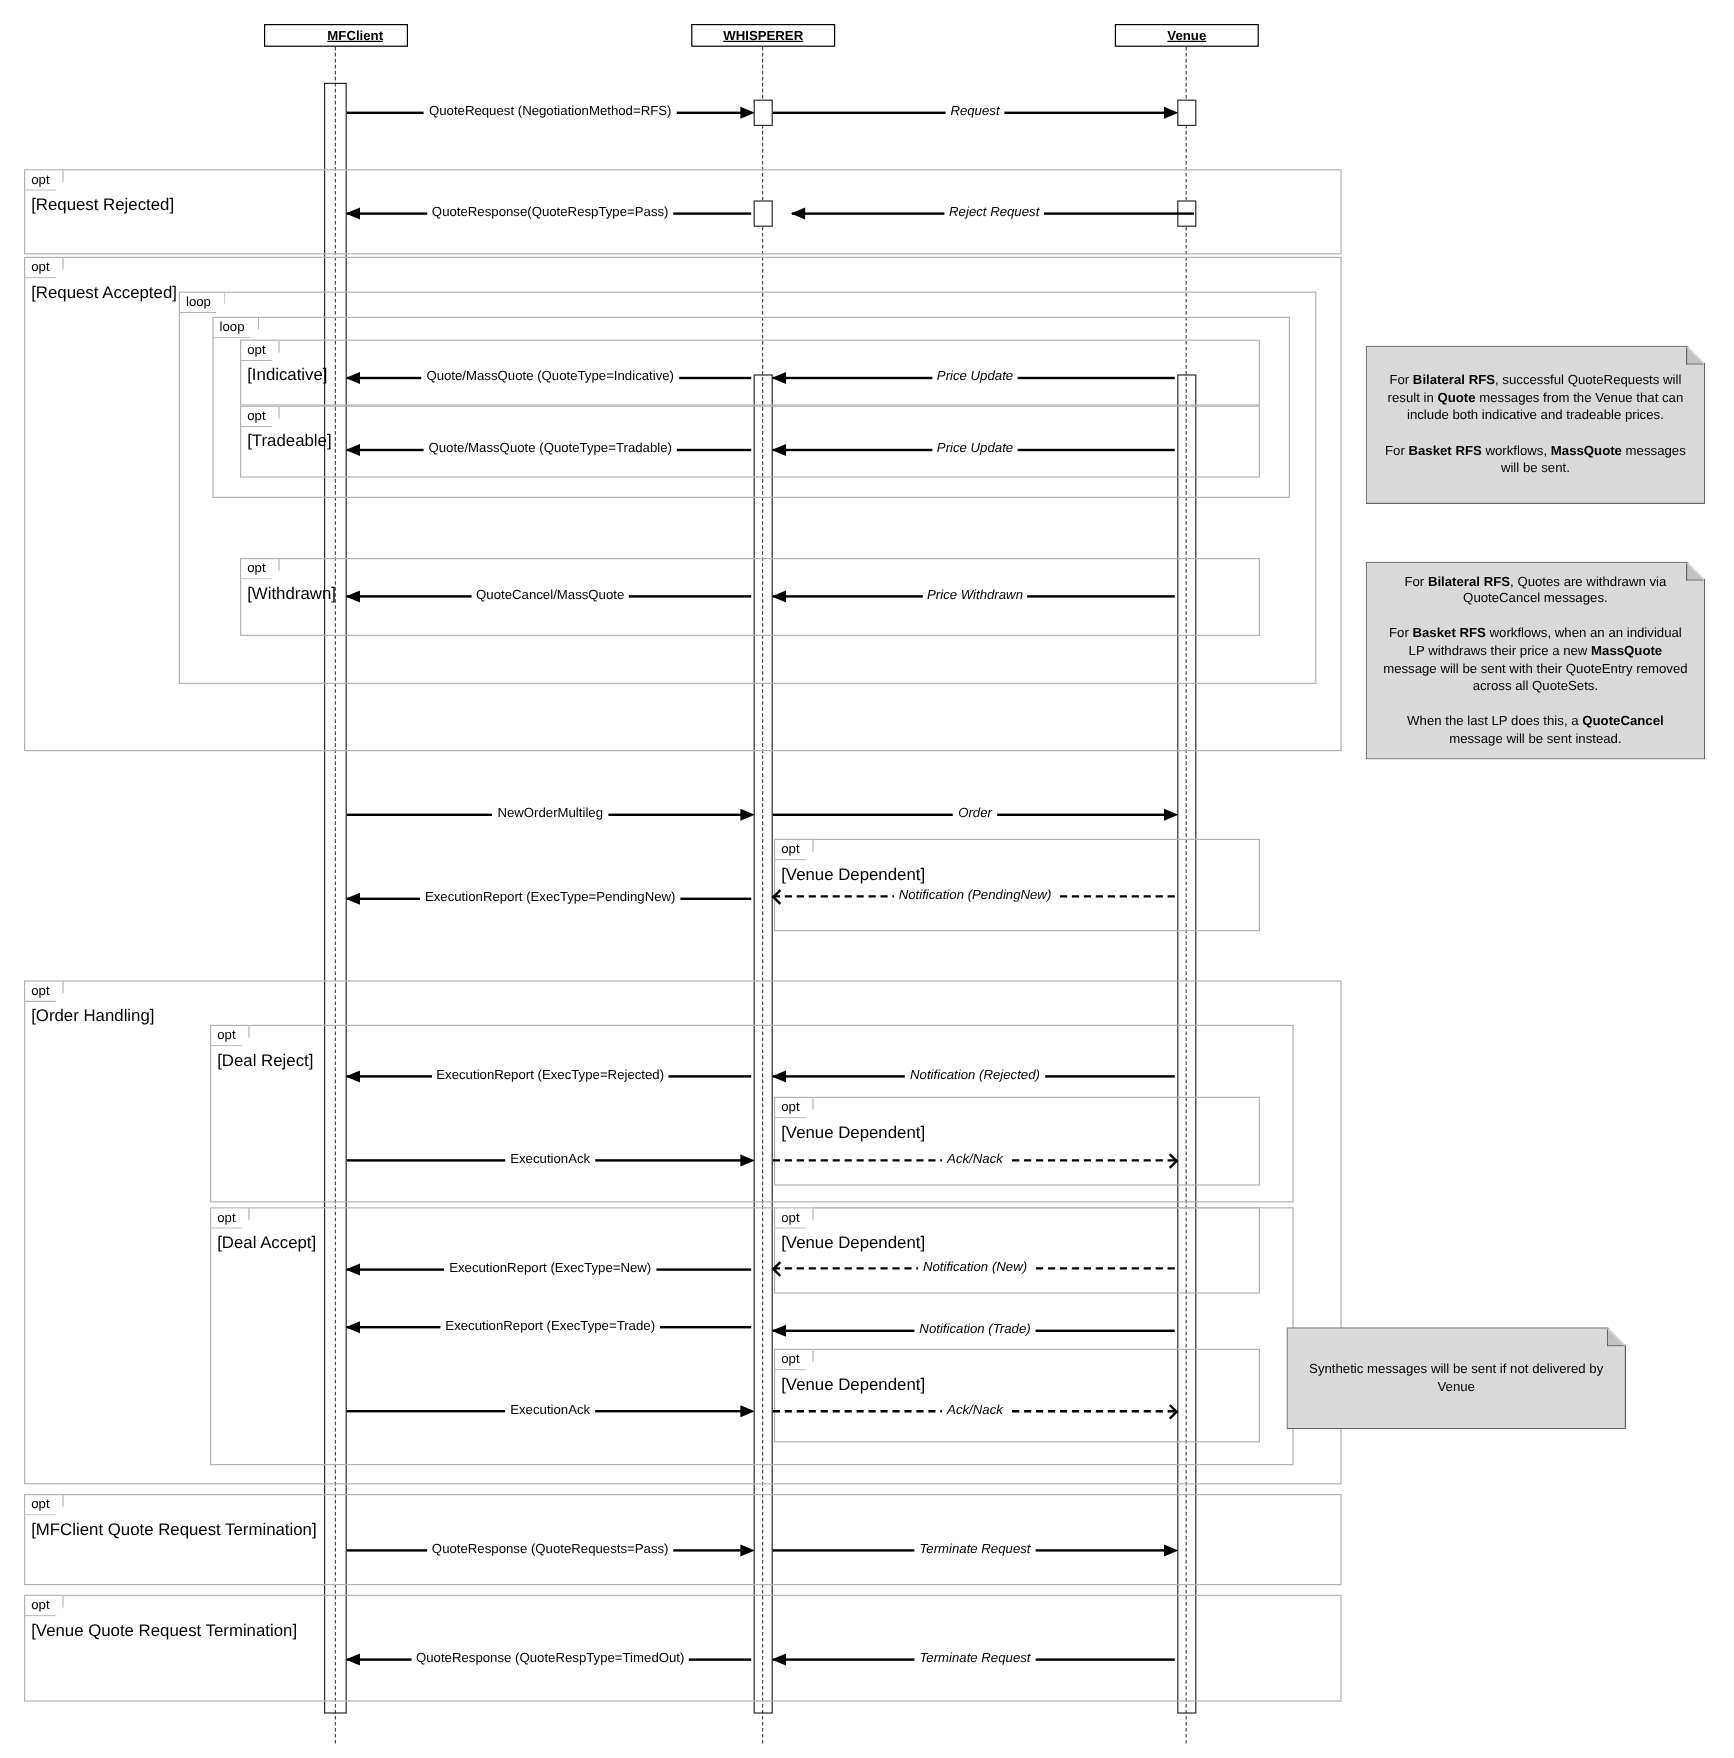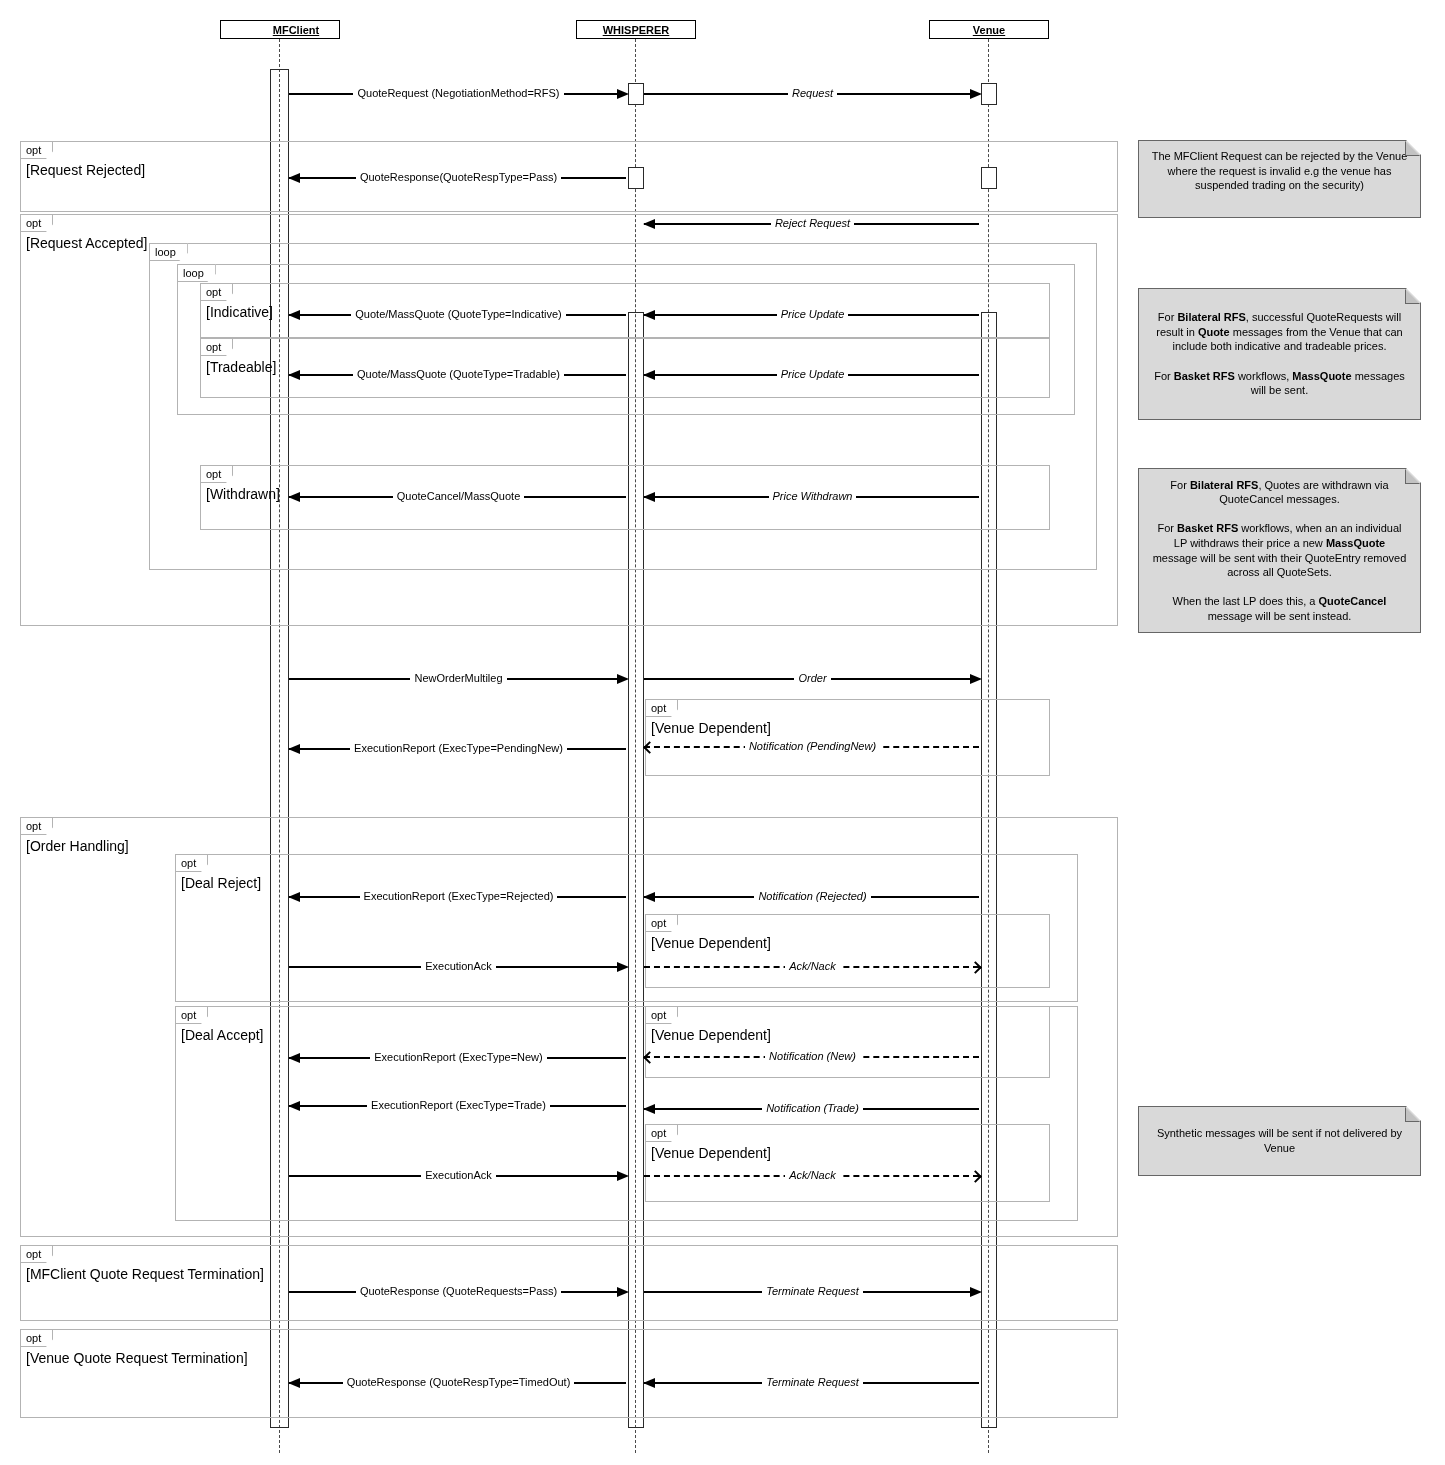--- a/index.html
+++ b/index.html
@@ -137,21 +137,21 @@
     <div class="message" style="left: 644px; top: 85px; width: 337px; height: 18px;">
       <div class="msg-line"></div>
       <div class="arrow-head right"></div>
       <div class="msg-label it"><span>Request</span></div>
     </div>
     <div class="message" style="left: 289px; top: 169px; width: 339px; height: 18px;">
       <div class="msg-line"></div>
       <div class="arrow-head left"></div>
       <div class="msg-label"><span>QuoteResponse(QuoteRespType=Pass)</span></div>
     </div>
-    <div class="message" style="left: 644px; top: 169px; width: 337px; height: 18px; margin-top: 46px;">
+    <div class="message" style="left: 660px; top: 169px; width: 337px; height: 18px;">
       <div class="msg-line"></div>
       <div class="arrow-head left"></div>
       <div class="msg-label it"><span>Reject Request</span></div>
     </div>
     <div class="message" style="left: 289px; top: 306px; width: 339px; height: 18px;">
       <div class="msg-line"></div>
       <div class="arrow-head left"></div>
       <div class="msg-label"><span>Quote/MassQuote (QuoteType=Indicative)</span></div>
     </div>
     <div class="message" style="left: 644px; top: 306px; width: 337px; height: 18px;">
@@ -261,30 +261,26 @@
     </div>
     <div class="message" style="left: 289px; top: 1374px; width: 339px; height: 18px;">
       <div class="msg-line"></div>
       <div class="arrow-head left"></div>
       <div class="msg-label"><span>QuoteResponse (QuoteRespType=TimedOut)</span></div>
     </div>
     <div class="message" style="left: 644px; top: 1374px; width: 337px; height: 18px;">
       <div class="msg-line"></div>
       <div class="arrow-head left"></div>
       <div class="msg-label it"><span>Terminate Request</span></div>
-    </div>
-    <div class="note top" style="left: 1138px; top: 140px; width: 283px; height: 78px;">
-      <div class="note-fold"></div>
-      <div class="note-text"><span>The MFClient Request can be rejected by the Venue where the request is invalid e.g the venue has suspended trading on the security)</span></div>
     </div>
     <div class="note" style="left: 1138px; top: 288px; width: 283px; height: 132px;">
       <div class="note-fold"></div>
       <div class="note-text"><span>For </span><b>Bilateral RFS</b><span>, successful QuoteRequests will result in </span><b>Quote</b><span> messages from the Venue that can include both indicative and tradeable prices.<br><br>For </span><b>Basket RFS</b><span> workflows, </span><b>MassQuote</b><span> messages will be sent.</span></div>
     </div>
     <div class="note" style="left: 1138px; top: 468px; width: 283px; height: 165px;">
       <div class="note-fold"></div>
       <div class="note-text"><span>For </span><b>Bilateral RFS</b><span>, Quotes are withdrawn via QuoteCancel messages.<br><br>For </span><b>Basket RFS</b><span> workflows, when an an individual LP withdraws their price a new </span><b>MassQuote</b><span> message will be sent with their QuoteEntry removed across all QuoteSets.<br><br>When the last LP does this, a </span><b>QuoteCancel</b><span> message will be sent instead.</span></div>
     </div>
-    <div class="note" style="left: 1138px; top: 1106px; width: 283px; height: 70px;">
+    <div class="note" style="left: 1072px; top: 1106px; width: 283px; height: 85px;">
       <div class="note-fold"></div>
       <div class="note-text"><span>Synthetic messages will be sent if not delivered by Venue</span></div>
     </div>
   </div>
 
 </body></html>

